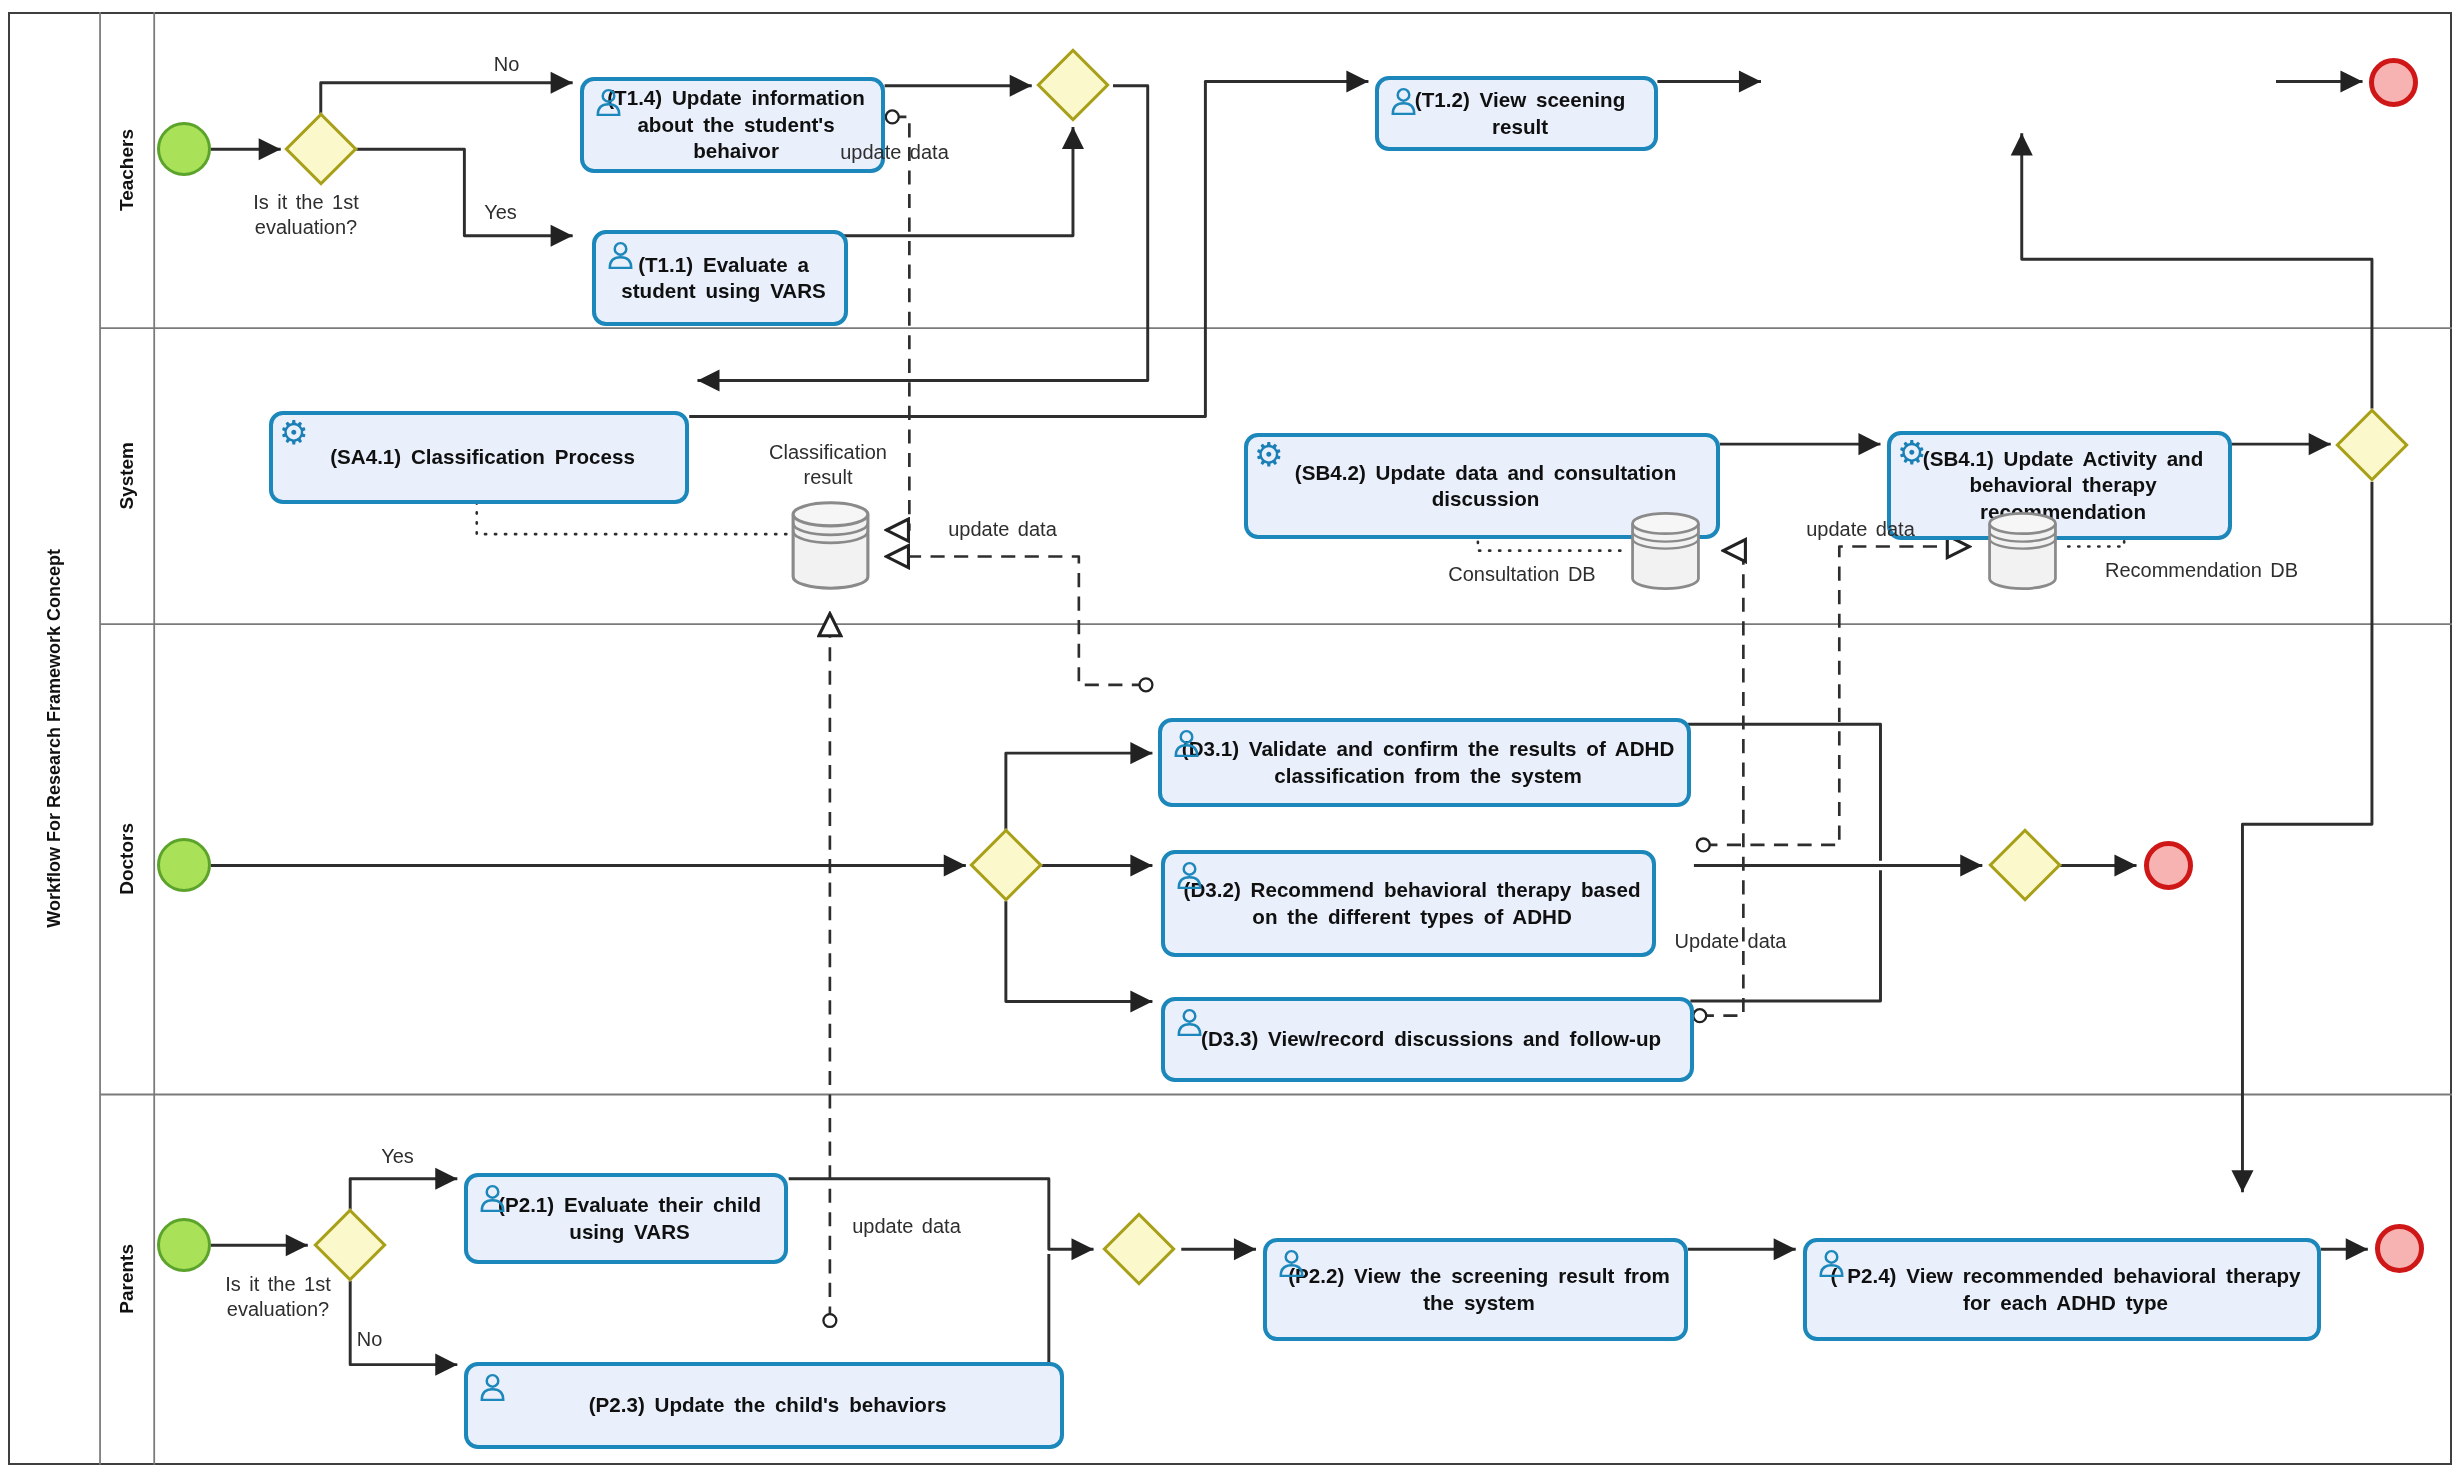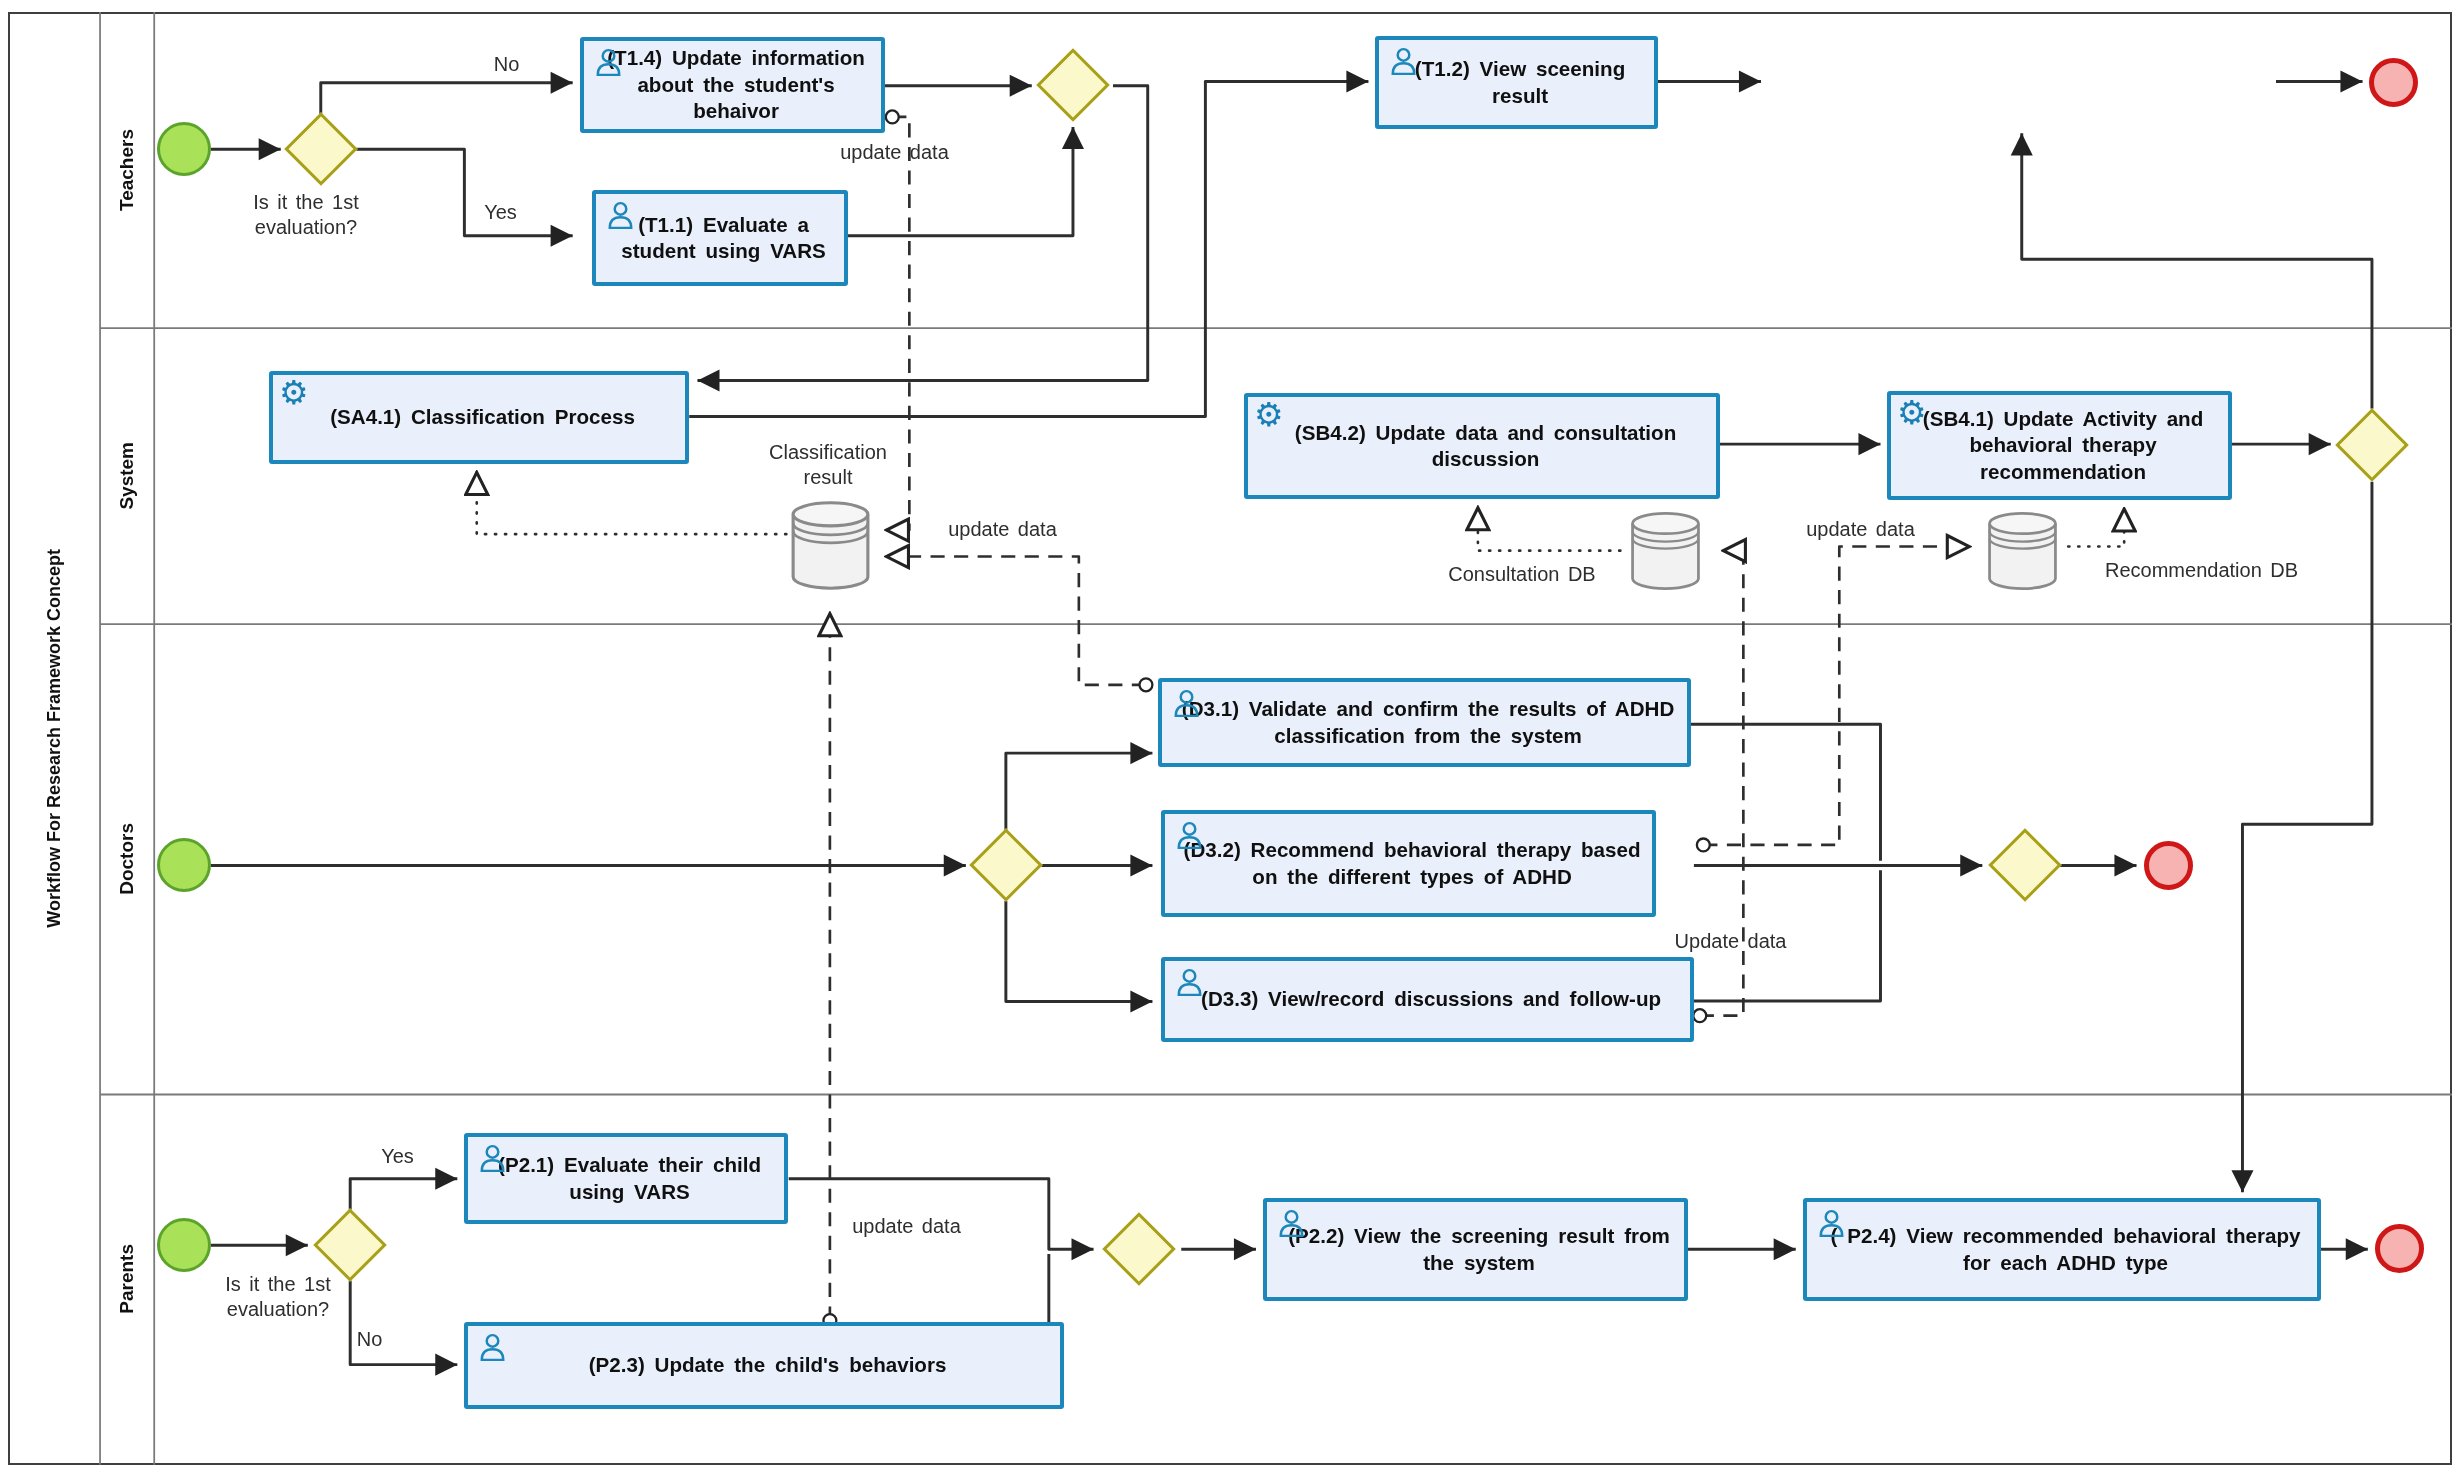--- a/index.html
+++ b/index.html
@@ -6,24 +6,24 @@
   #canvas{position:relative;width:2462px;height:1478px;background:#ffffff;overflow:hidden;
           font-family:"Liberation Sans",sans-serif;}
   
   #pool{position:absolute;left:8.2px;top:11.8px;width:2444px;height:1453px;
         border:2.9px solid #3f3f3f;box-sizing:border-box;background:#fff;z-index:1;}
   .vcell{position:absolute;display:flex;align-items:center;justify-content:center;z-index:2;}
   .vtext{writing-mode:vertical-rl;transform:rotate(180deg);font-weight:bold;color:#111;}
   
   #wires{position:absolute;left:0;top:0;z-index:2;}
   
-  .task{position:absolute;background:#e9effb;border:4.1px solid #1b87ba;border-radius:3px;
+  .task{position:absolute;background:#e9effb;border:4.1px solid #1b87ba;border-radius:14px;
         display:flex;align-items:center;justify-content:center;text-align:center;
         font-weight:bold;font-size:20.6px;line-height:1.28;color:#101010;
-        padding:4.7px 10.6px 4.7px 17.7px;box-sizing:border-box;word-spacing:4.1px;z-index:3;}
+        padding:4.7px 10.6px 4.7px 17.7px;box-sizing:border-box;word-spacing:4.1px;z-index:3;margin-top:40px;}
   .ticon{position:absolute;top:4.7px;left:8.2px;width:33px;height:33px;}
   .gicon{position:absolute;top:1.2px;left:5.9px;font-size:33px;color:#1a7fb5;line-height:1;font-weight:normal;}
   .gw{position:absolute;width:52px;height:52px;background:#fbf9cb;border:3.5px solid #a8a019;
       transform:rotate(45deg);box-sizing:border-box;z-index:3;}
   .start{position:absolute;width:54px;height:54px;border-radius:50%;background:#a9e159;
          border:3.5px solid #5ba32a;box-sizing:border-box;z-index:3;}
   .end{position:absolute;width:49px;height:49px;border-radius:50%;background:#f7b2b2;
        border:5.9px solid #cf1717;box-sizing:border-box;z-index:3;}
   .db{position:absolute;z-index:3;}
   .lbl{position:absolute;font-size:20px;color:#2e2e2e;z-index:4;white-space:pre-line;
@@ -134,21 +134,21 @@
   </div>
 
   <div class="task" style="left:592px;top:190px;width:256px;height:96px;">
     <svg class="ticon" viewBox="0 0 40 40">
       <circle cx="20" cy="12" r="7" fill="none" stroke="#1b87ba" stroke-width="3"></circle>
       <path d="M7 35 Q7 22 20 22 Q33 22 33 35 Z" fill="none" stroke="#1b87ba" stroke-width="3"></path>
     </svg>
     <span>(T1.1) Evaluate a student using VARS</span>
   </div>
 
-  <div class="task" style="left:1375px;top:36px;width:283px;height:93px;">
+  <div class="task" style="left:1375px;top:36px;width:283px;height:75px;">
     <svg class="ticon" viewBox="0 0 40 40">
       <circle cx="20" cy="12" r="7" fill="none" stroke="#1b87ba" stroke-width="3"></circle>
       <path d="M7 35 Q7 22 20 22 Q33 22 33 35 Z" fill="none" stroke="#1b87ba" stroke-width="3"></path>
     </svg>
     <span>(T1.2) View sceening result</span>
   </div>
 
 
   <div class="end" style="left:2369px;top:58px;"></div>
 

